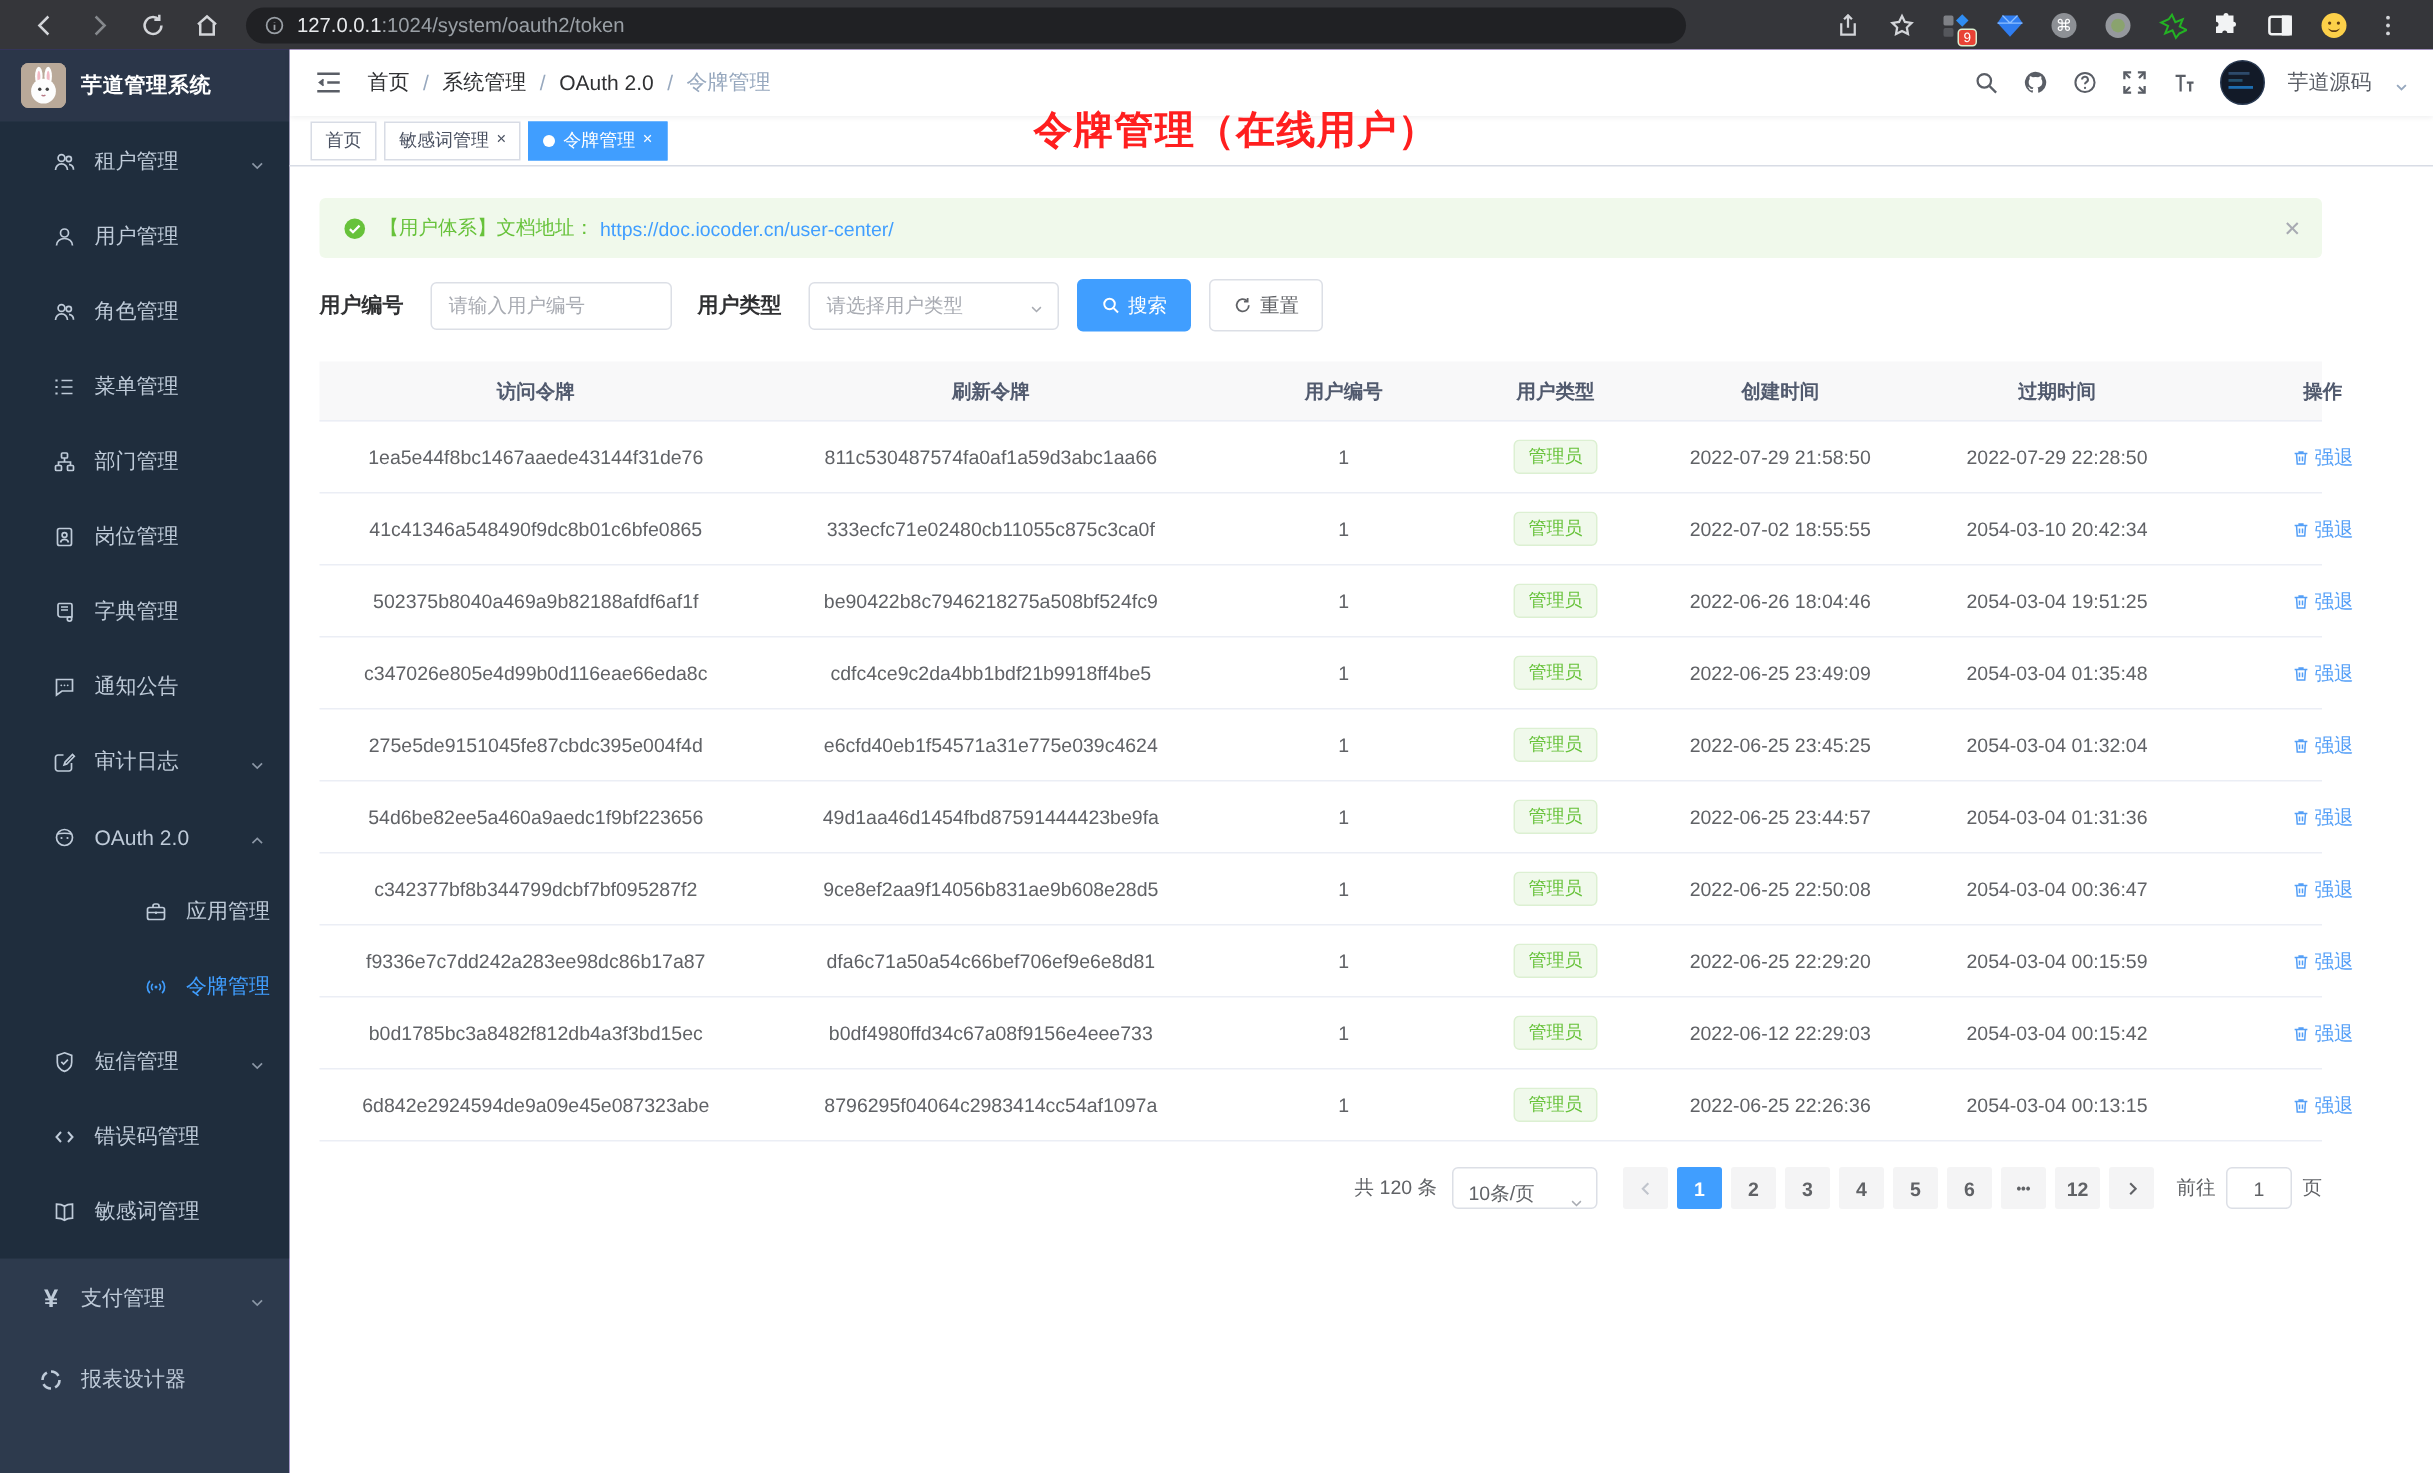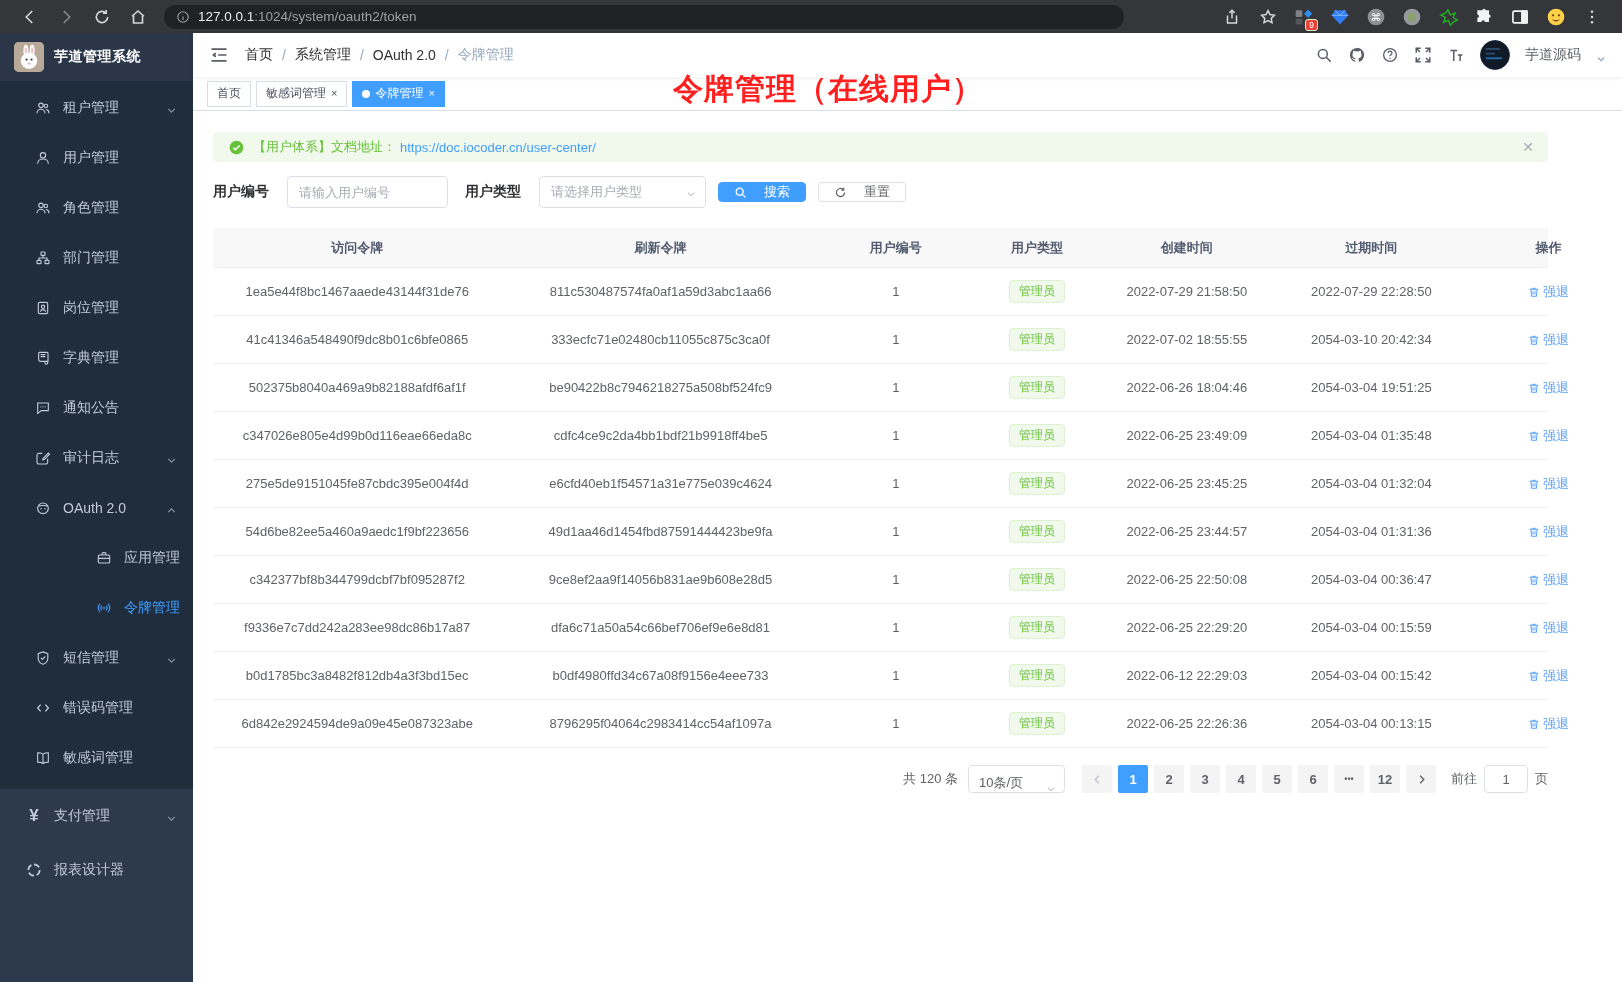--- a/index.html
+++ b/index.html
@@ -53,39 +53,39 @@
   .uname { font-size:14px; color:#5a5e66; }
   .caret { width:10px; height:10px; color:#97a8be; }
 
   .tagsbar { height:34px; border-bottom:1px solid #d8dce5; display:flex; align-items:center; padding:0 14px; gap:5px; flex:none; }
   .tag { height:26px; display:flex; align-items:center; gap:5px; border:1px solid #d8dce5; background:#fff;
          padding:0 9px; font-size:12px; color:#495060; cursor:pointer; }
   .tag .dot { width:8px; height:8px; border-radius:50%; background:#fff; }
   .tag .x { font-size:11px; line-height:1; }
   .tag.active { background:#409eff; border-color:#409eff; color:#fff; }
 
-  .annotation { position:absolute; left:480px; top:36px; font-size:30px; font-weight:700; color:#ff1f1f; letter-spacing:1px; z-index:5;font-family:Liberation Mono, monospace; }
+  .annotation { position:absolute; left:496px; top:36px; font-size:26px; font-weight:700; color:#ff1f1f; letter-spacing:1px; z-index:5;font-family:Liberation Mono, monospace; }
 
   .content { padding:21px 74px 0 20px; }
-  .alert { position:relative; height:30px; background:#f0f9eb; border-radius:4px; display:flex; align-items:center;
+  .alert { position:relative; height:40px; background:#f0f9eb; border-radius:4px; display:flex; align-items:center;
            padding:0 16px; font-size:13px; color:#67c23a; }
   .alert .ck { width:15px; height:15px; margin-right:9px; flex:none; }
   .alert a { color:#409eff; text-decoration:none; margin-left:4px; }
   .alert .close { position:absolute; right:14px; color:#a8abb2; font-size:14px; cursor:pointer; }
 
   .filters { margin-top:14px; display:flex; align-items:center; }
   .f-label { font-size:14px; font-weight:700; color:#303133; margin-right:18px; white-space:nowrap; }
   .f-input { width:161px; height:32px; border:1px solid #dcdfe6; border-radius:4px; padding:0 11px; font-size:13px;
              color:#606266; font-family:inherit; }
   .f-input::placeholder { color:#a8abb2; }
   .f-select { position:relative; width:167px; height:32px; border:1px solid #dcdfe6; border-radius:4px;
               display:flex; align-items:center; padding:0 26px 0 11px; font-size:13px; color:#a8abb2; margin-right:12px; cursor:pointer; }
   .f-select .caret { position:absolute; right:9px; color:#a8abb2; }
   .gap17 { width:17px; flex:none; }
-  .btn { height:20px; border-radius:4px; display:flex; align-items:center; gap:17px; font-size:13px; padding:0 15px;
+  .btn { height:35px; border-radius:4px; display:flex; align-items:center; gap:5px; font-size:13px; padding:0 15px;
          cursor:pointer; border:1px solid #dcdfe6; background:#fff; color:#606266; font-family:inherit; }
   .btn .bi { width:13px; height:13px; }
   .btn .bi svg { width:100%; height:100%; display:block; }
   .btn.primary { background:#409eff; border-color:#409eff; color:#fff; margin-right:12px; }
 
   .table { margin-top:20px; font-size:13px; }
   .trow { display:grid; grid-template-columns:21.6% 21.9% 11.4% 7.8% 12.7% 13% 11.6%; align-items:center;gap:13px; }
   .thead { background:#f8f8f9; height:40px; color:#515a6e; font-weight:700; border-bottom:1px solid #ebeef5; }
   .tbody .trow { height:48px; border-bottom:1px solid #ebeef5; color:#606266; }
   .tcell { text-align:center; overflow:hidden; white-space:nowrap; }
@@ -269,20 +269,29 @@
                 <path d="M3 20c0-3.6 2.7-6.2 6-6.2s6 2.6 6 6.2"></path>
                 <circle cx="16.3" cy="9" r="2.6"></circle>
                 <path d="M16.5 14.3c2.6.4 4.5 2.7 4.5 5.4"></path>
               </svg>
             </span>
             <span>角色管理</span>
           </div>
           <div class="side-item">
             <span class="ic">
               <svg viewBox="0 0 24 24" fill="none" stroke="currentColor" stroke-width="1.7">
+                <path d="M9 5.5h11M9 12h11M9 18.5h11"></path>
+                <path d="M4 4.5v2M4 11v2M4 17.5v2" stroke-width="2.2"></path>
+              </svg>
+            </span>
+            <span>菜单管理</span>
+          </div>
+          <div class="side-item">
+            <span class="ic">
+              <svg viewBox="0 0 24 24" fill="none" stroke="currentColor" stroke-width="1.7">
                 <rect x="9" y="3" width="6" height="5" rx="1"></rect>
                 <rect x="3" y="15.5" width="6" height="5" rx="1"></rect>
                 <rect x="15" y="15.5" width="6" height="5" rx="1"></rect>
                 <path d="M12 8v4M6 15.5V12h12v3.5"></path>
               </svg>
             </span>
             <span>部门管理</span>
           </div>
           <div class="side-item">
             <span class="ic">

